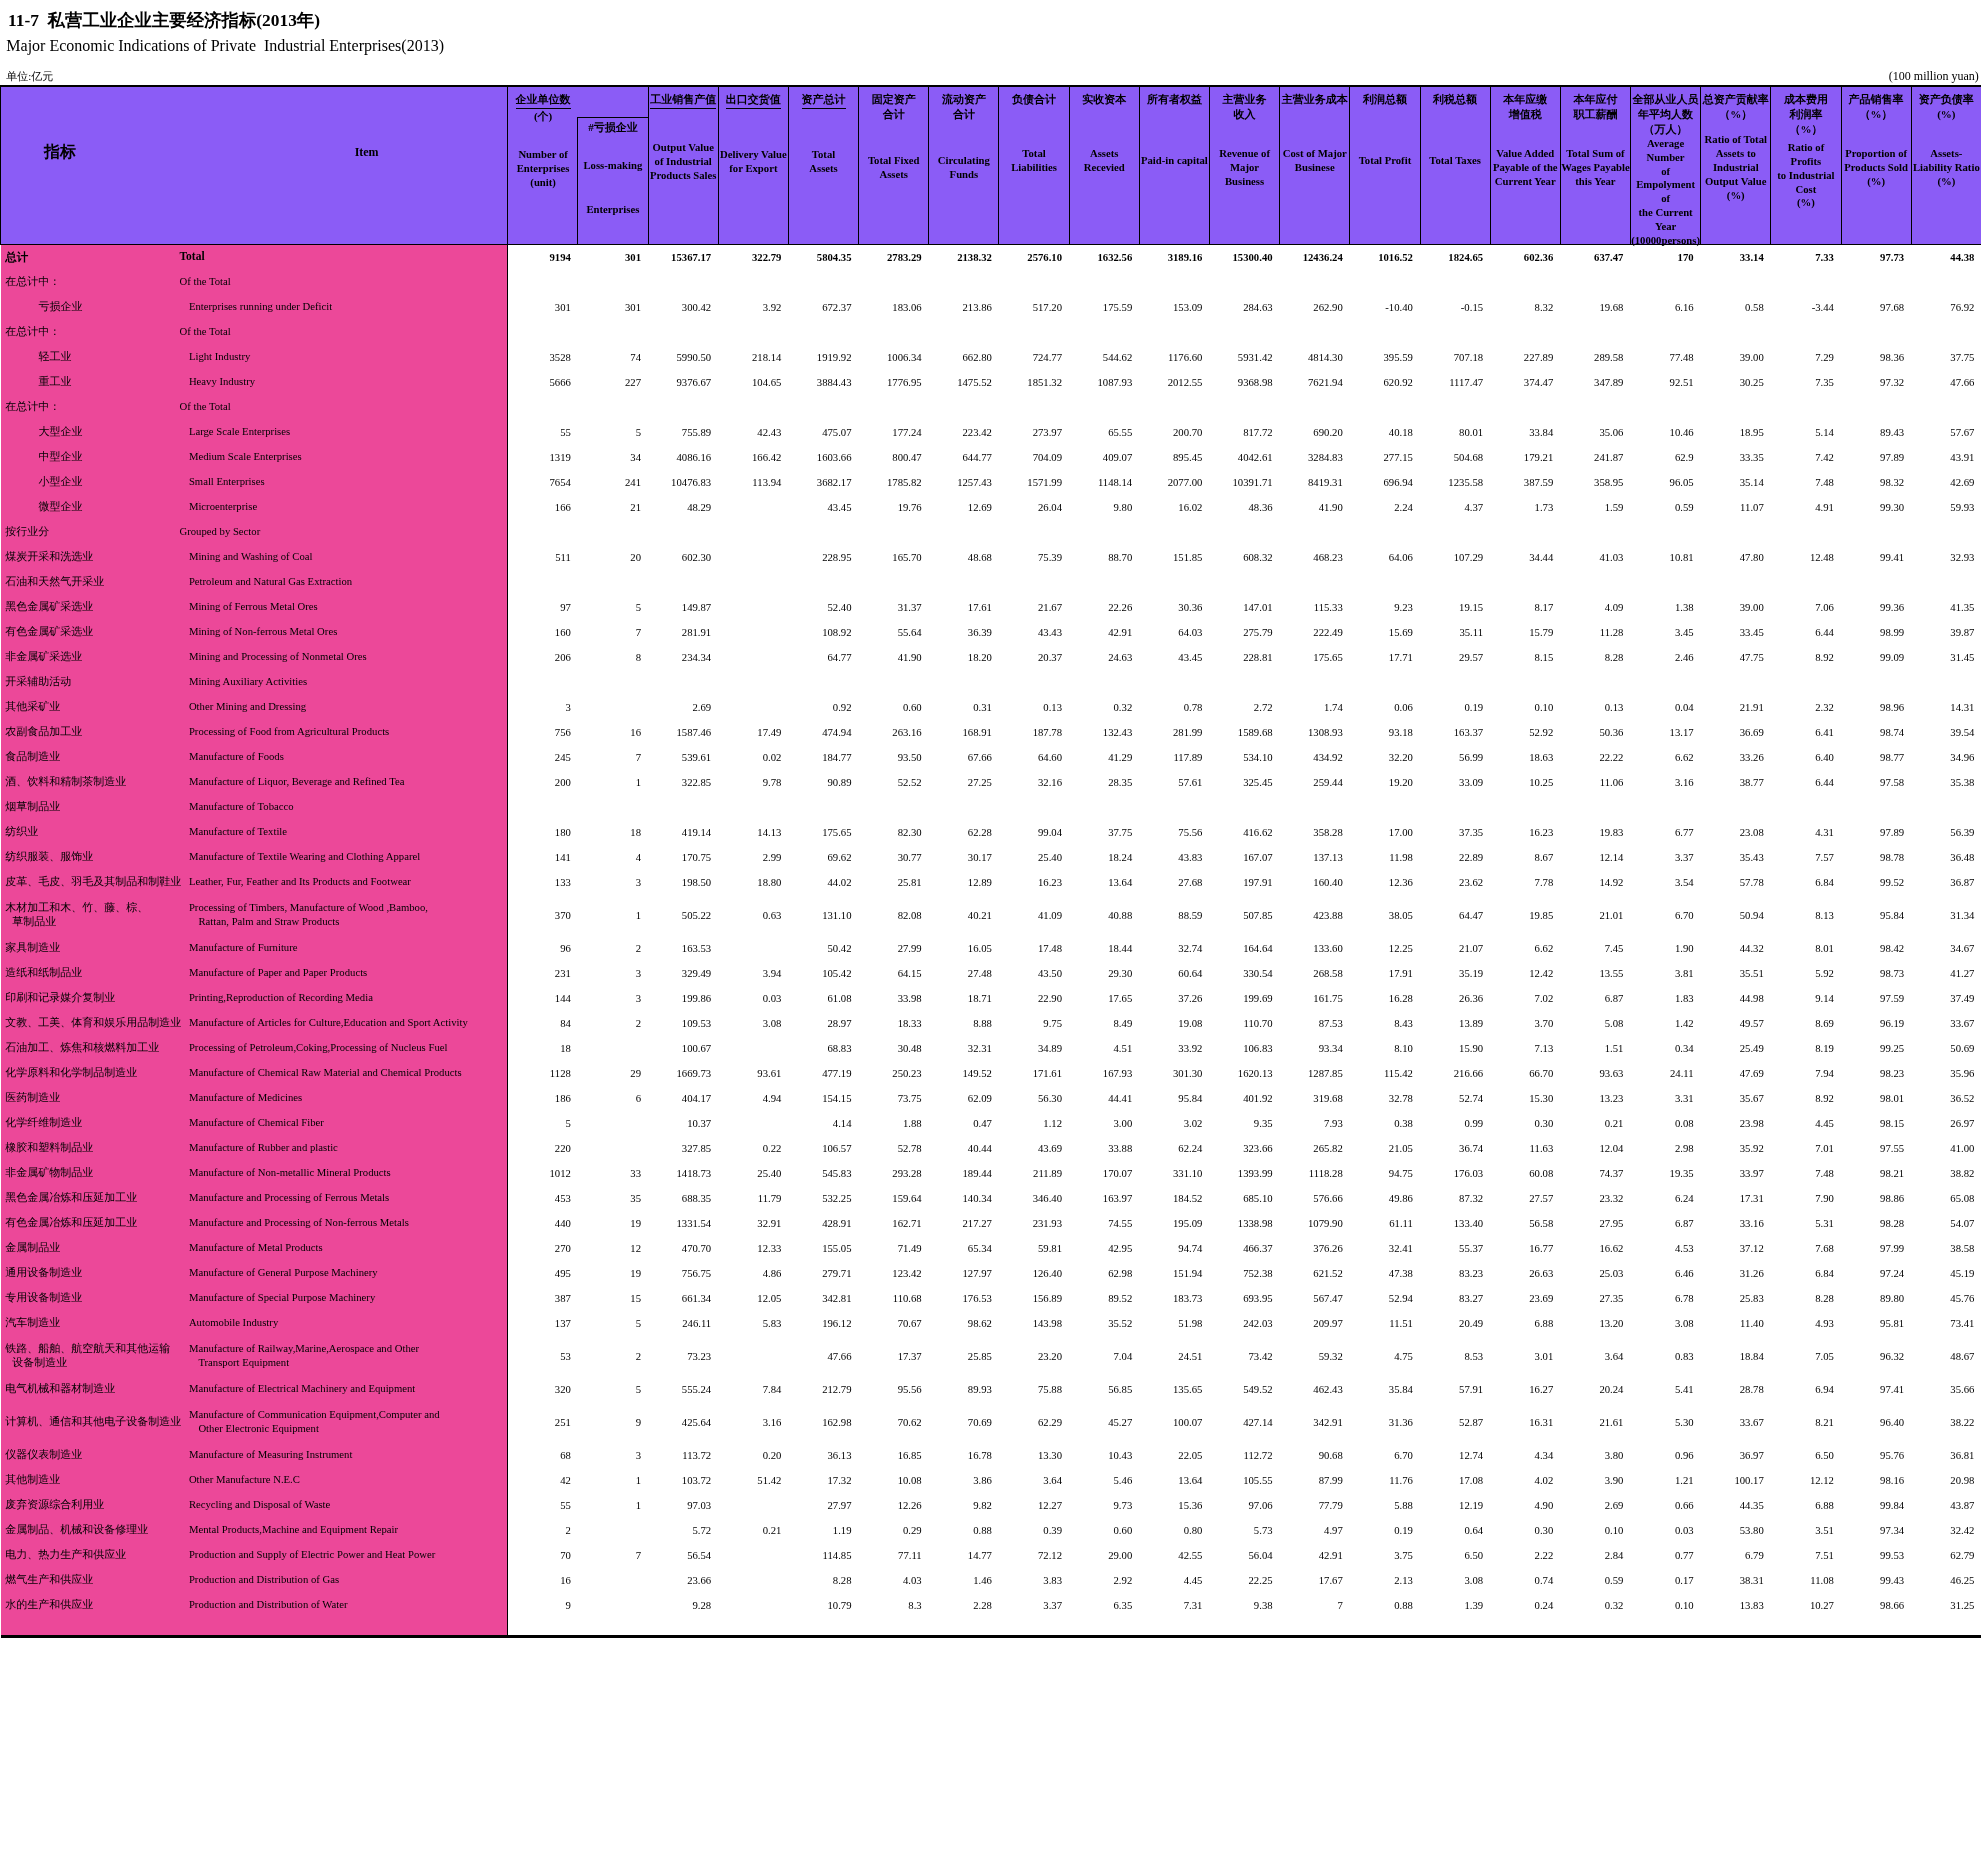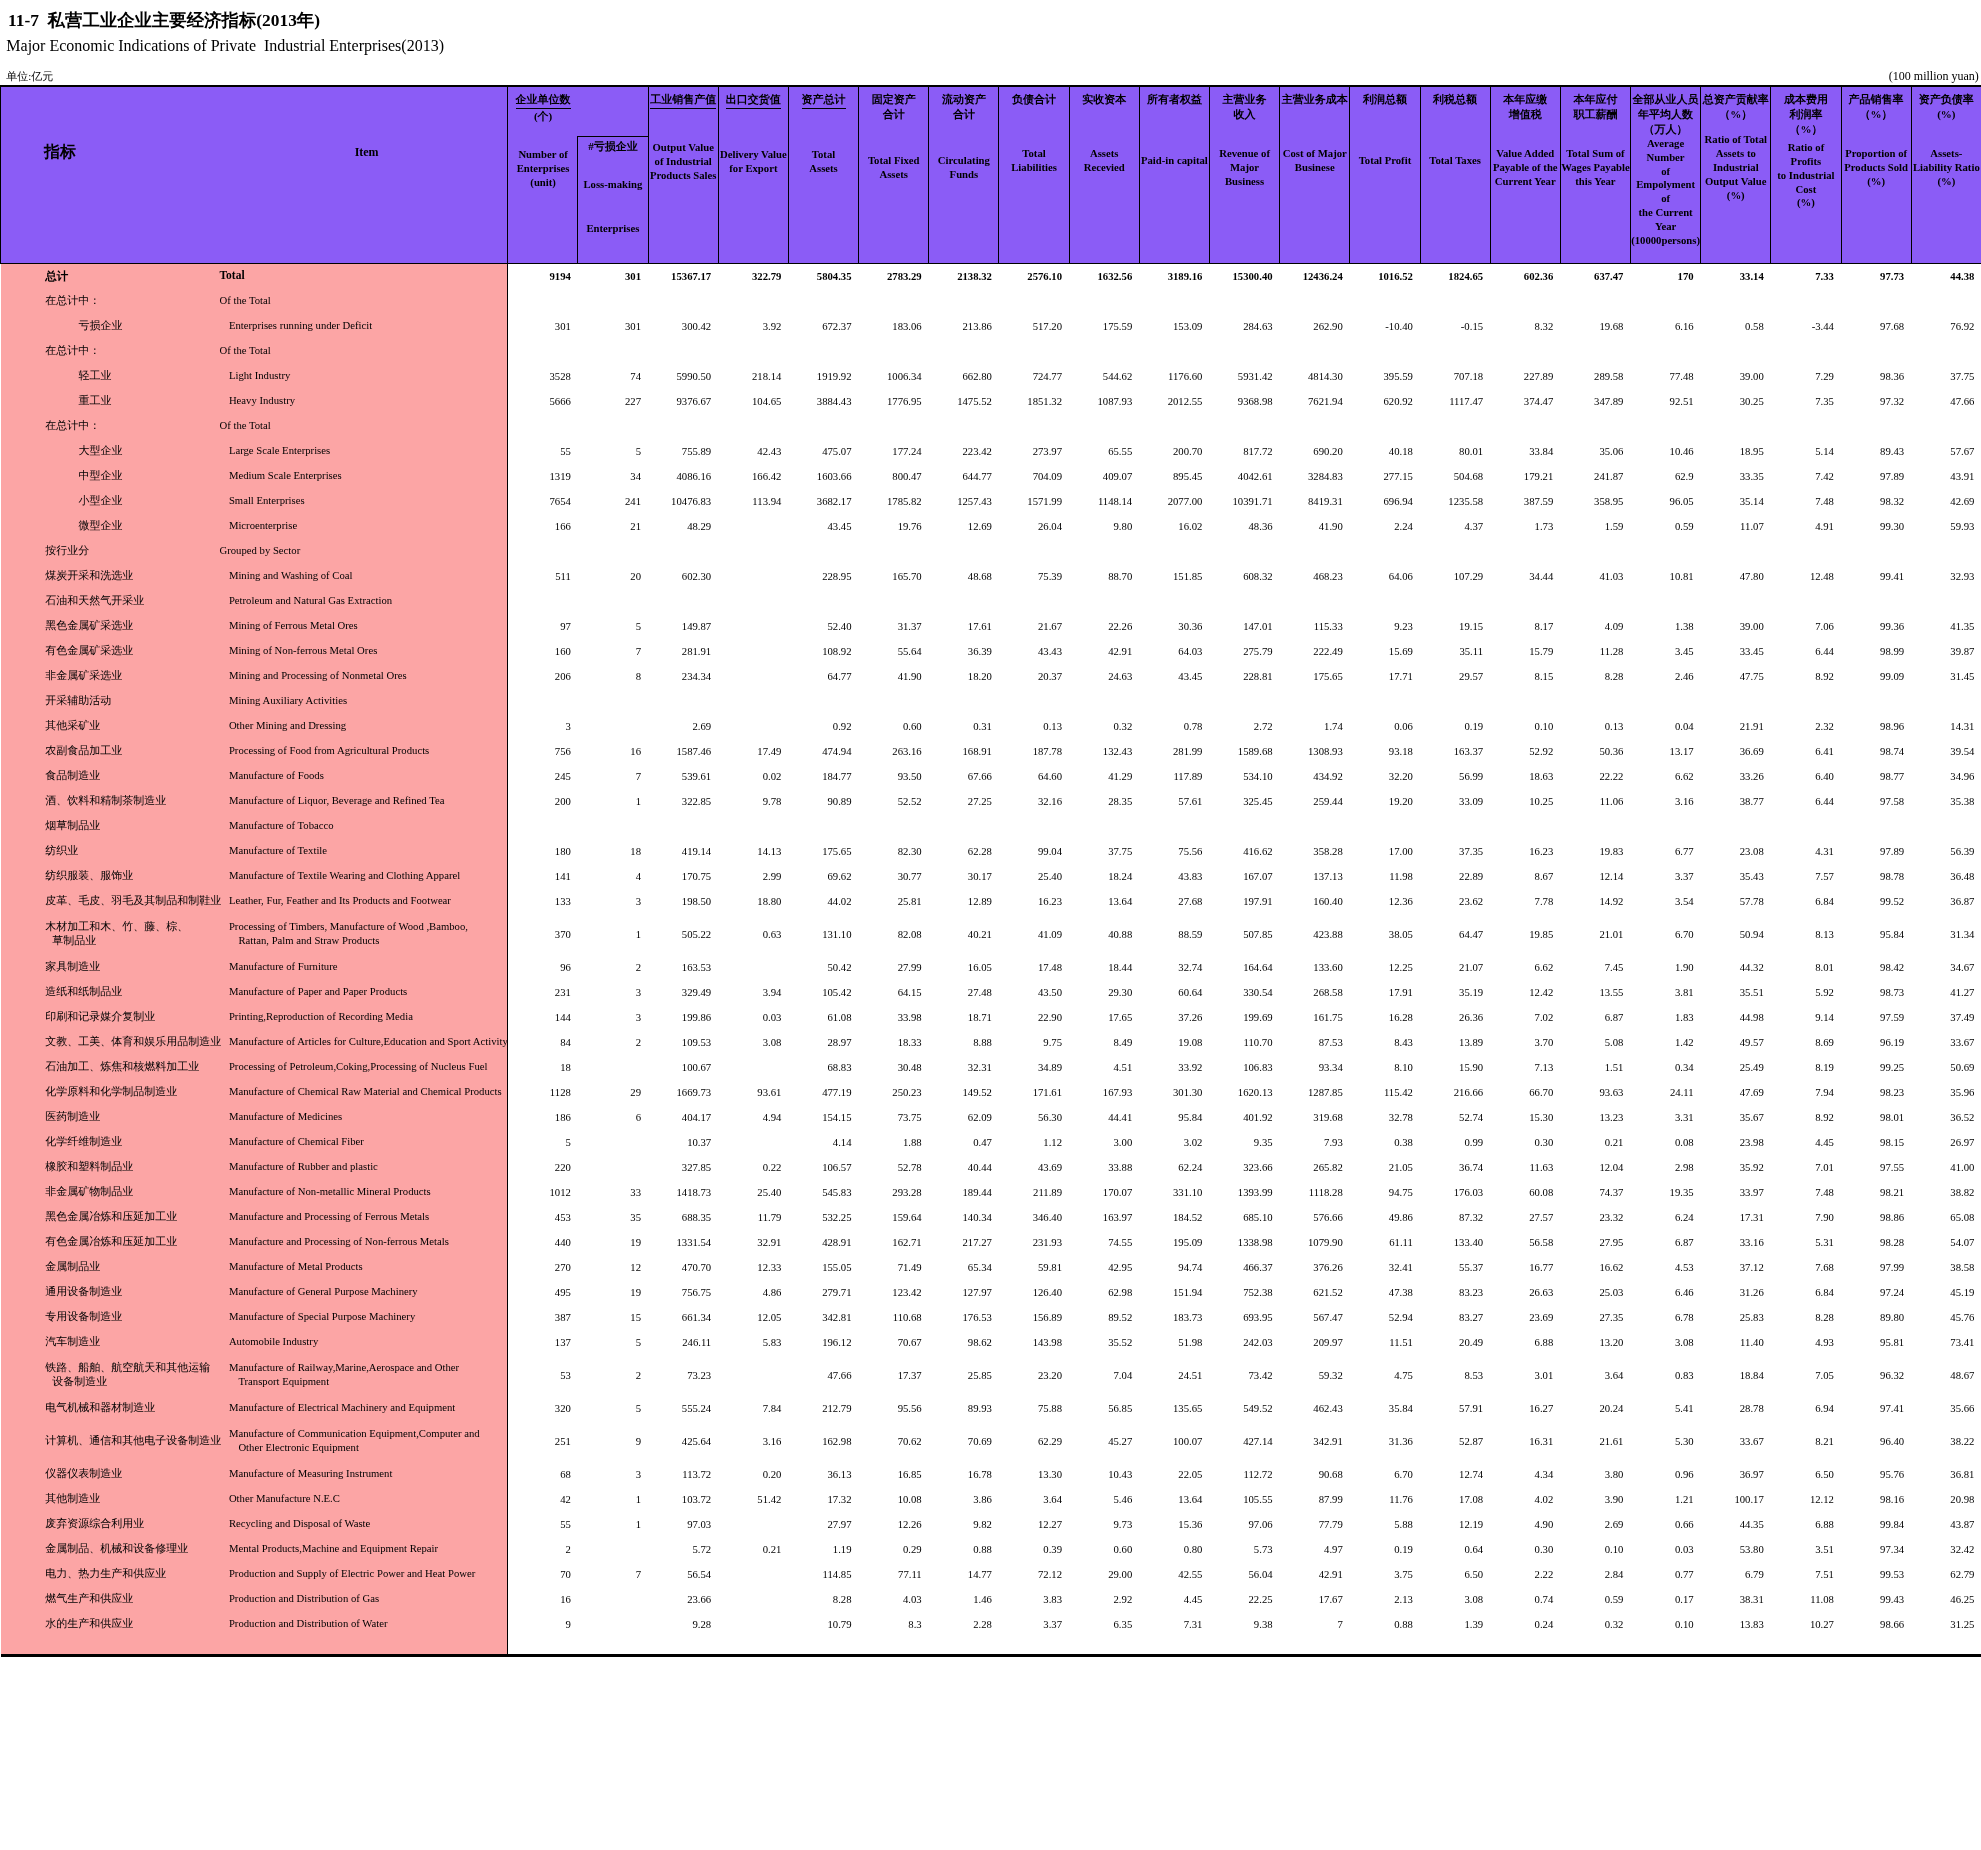--- a/index.html
+++ b/index.html
@@ -24,28 +24,28 @@
   }
   thead th.no-r{border-right:none;}
   thead th.no-l{border-left:none;}
   .hwrap{height:131px;display:flex;flex-direction:column;align-items:center;}
   .hcn{padding-top:5.5px;font-size:11px;line-height:1.35;text-align:center;width:100%;}
   .hcn .uln{display:inline-block;border-bottom:0.8px solid #000;padding-bottom:0.8px;}
   .hen{flex:1;display:flex;flex-direction:column;justify-content:center;font-size:10.7px;line-height:1.3;text-align:center;width:100%;padding-bottom:3.2px;}
   .label-hdr-wrap{height:131px;display:flex;align-items:center;}
   .label-hdr-cn{width:182px;text-align:left;font-size:16px;padding-left:43px;}
   .label-hdr-en{flex:1;text-align:center;font-size:12px;}
-  .nestwrap{position:relative;height:157px;margin-top:19px;}
+  .nestwrap{position:relative;height:157px;}
   .nestbox{position:absolute;top:30px;left:-0.8px;right:0;bottom:0;
     border-top:0.8px solid #000;border-left:0.8px solid #000;
     display:flex;flex-direction:column;align-items:center;}
   .nestbox .ncn{padding-top:2.4px;font-size:11px;}
   .nestbox .nen{flex:1;display:flex;flex-direction:column;justify-content:space-around;font-size:10.7px;padding:8px 0 12.6px 0;text-align:center;width:100%;}
   tbody td{padding:0;vertical-align:middle;}
-  td.label{background:#fca5a5;border-right:0.8px solid #000;padding-left:40px;}
+  td.label{background:#ec4899;border-right:0.8px solid #000;}
   tr.rw{height:25px;}
   tr.rw.tall{height:41px;}
   tr.spacer{height:19px;}
   .lblwrap{display:flex;align-items:center;width:506px;}
   .lbl-cn{width:175px;font-size:11px;line-height:1.25;white-space:nowrap;padding-left:4.7px;box-sizing:border-box;}
   .lbl-en{flex:1;font-size:10.7px;line-height:1.3;white-space:nowrap;padding-left:4px;box-sizing:border-box;}
   .r-sub .lbl-cn{padding-left:38px;}
   .r-sub .lbl-en{padding-left:13.4px;}
   .r-ind .lbl-en{padding-left:13.4px;}
   .lbl-cn .l2{padding-left:7.1px;}

